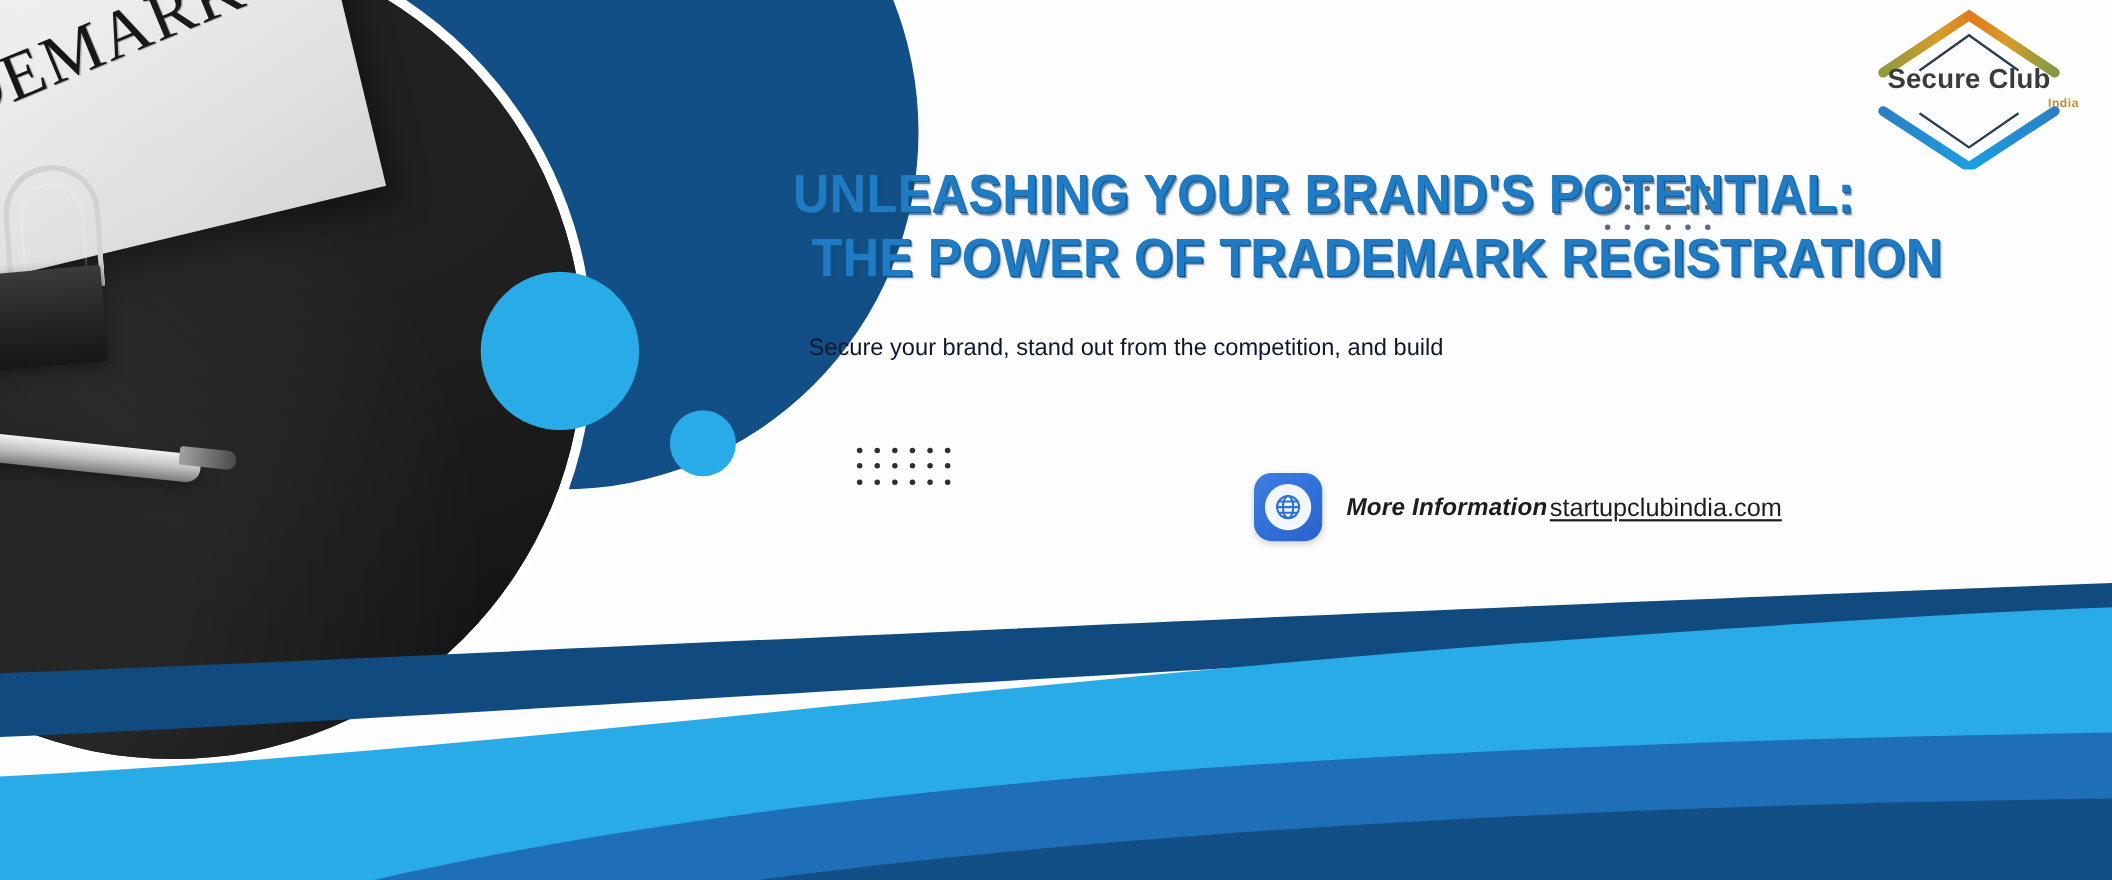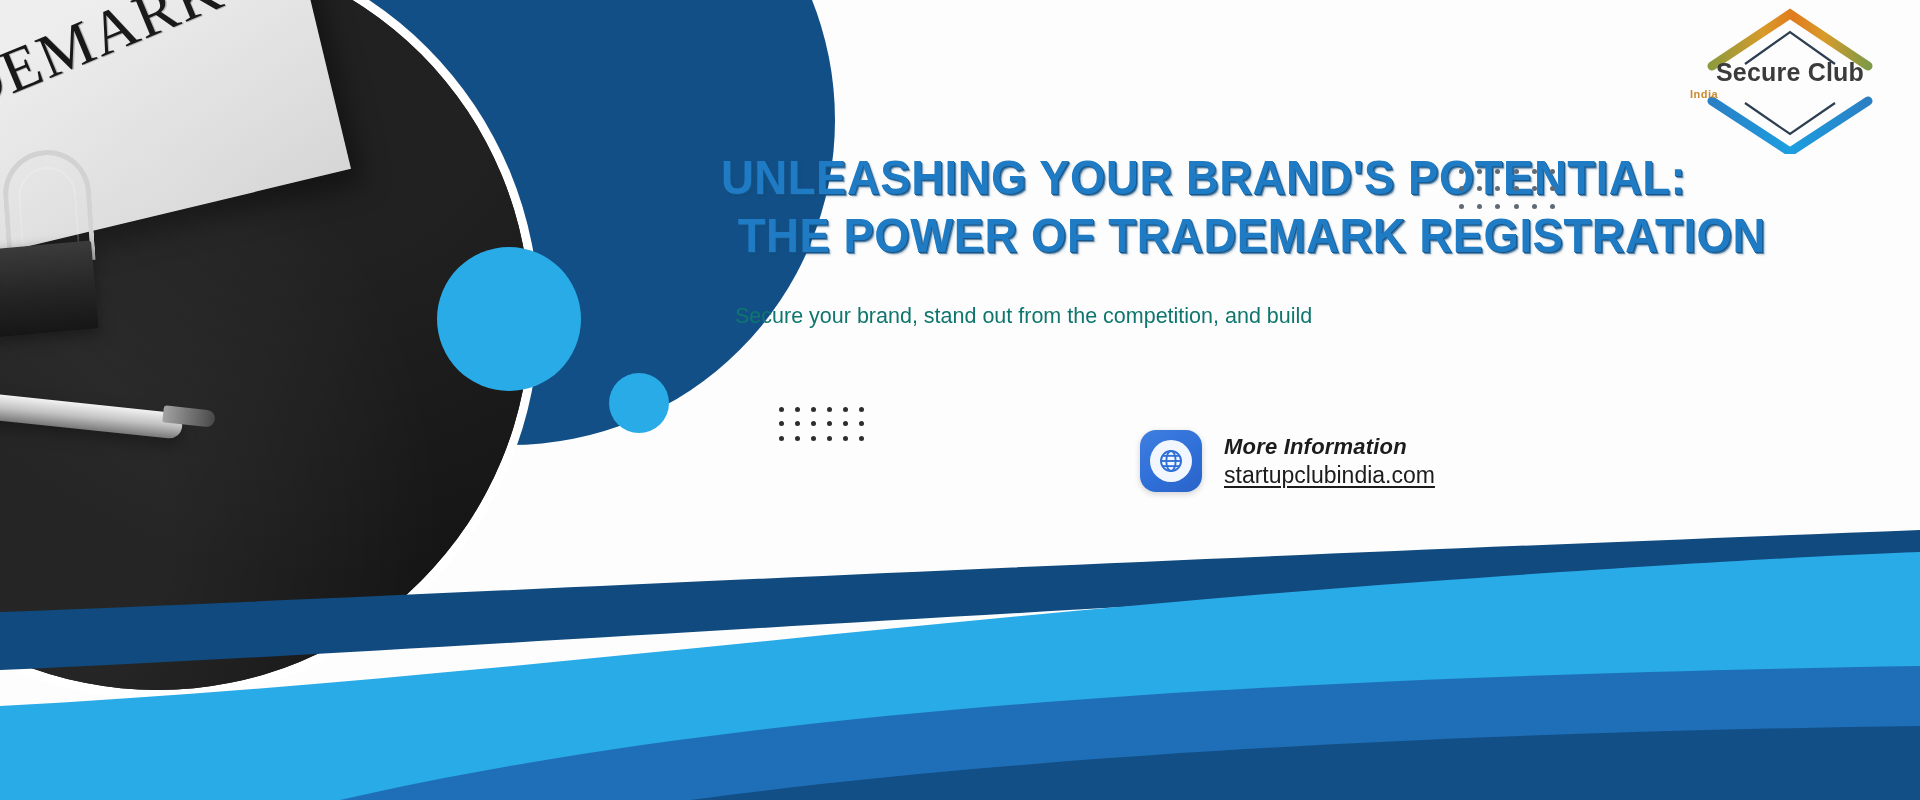--- a/index.html
+++ b/index.html
@@ -84,21 +84,21 @@
   .waves{position:absolute;left:0;bottom:0;width:1920px;height:330px;}
 
   
   .logo{position:absolute;left:1690px;top:6px;width:200px;height:148px;}
   .logo-text{
     position:absolute;left:0;top:52px;width:200px;text-align:center;
     font-size:25px;font-weight:700;color:#3b3b3b;letter-spacing:.2px;
     font-family:"Liberation Sans", sans-serif;
   }
   .logo-sub{
-    position:absolute;left:0;top:82px;width:200px;text-align:left;
+    position:absolute;left:0;top:82px;width:200px;text-align:right;
     font-size:11px;font-weight:700;color:#c98a2e;letter-spacing:.5px;
   }
 
   
   .headline{
     position:absolute;left:721px;top:148px;width:780px;
   }
   .hl-line{
     font-family:"Liberation Sans Narrow","Liberation Sans", sans-serif;
     font-weight:700;
@@ -112,21 +112,21 @@
     text-shadow:
       1px 1px 0 #15558a,
       2px 2px 0 rgba(18,74,120,.55),
       3px 3px 2px rgba(18,74,120,.25);
   }
   .hl-line.l2{text-align:left;padding-left:18px;}
 
   
   .subtitle{
     position:absolute;left:735px;top:298px;width:740px;
-    font-size:21.5px;line-height:36px;color:#0f766e;
+    font-size:21.5px;line-height:36px;color:#0f172a;
     font-family:"Liberation Sans", sans-serif;font-weight:400;
   }
 
   
   .dotgrid{position:absolute;display:grid;grid-template-columns:repeat(6,1fr);}
   .dotgrid span{display:block;border-radius:50%;}
   #dg-right{left:1452px;top:163px;width:110px;height:52px;gap:0;}
   #dg-right span{width:5px;height:5px;background:#5f6a75;margin:auto;}
   #dg-center{left:773px;top:402px;width:96px;height:44px;gap:0;}
   #dg-center span{width:5px;height:5px;background:#2e2e2e;margin:auto;}
@@ -136,21 +136,21 @@
   .globe-badge{
     width:62px;height:62px;border-radius:16px;
     background:linear-gradient(145deg,#3f7fe0 0%,#2f6fd8 55%,#2a63c8 100%);
     display:flex;align-items:center;justify-content:center;
     box-shadow:0 2px 6px rgba(0,0,0,.18);flex:0 0 auto;
   }
   .globe-disc{
     width:42px;height:42px;border-radius:50%;background:#f2f7ff;
     display:flex;align-items:center;justify-content:center;
   }
-  .mi-text{display:flex;flex-direction:column;gap:2px;}
+  .mi-text{display:flex;flex-direction:row;gap:2px;}
   .mi-title{
     font-size:22px;font-weight:700;font-style:italic;color:#1c1c1c;
     font-family:"Liberation Sans", sans-serif;letter-spacing:.2px;
   }
   .mi-url{
     font-size:23px;color:#1c1c1c;
     text-underline-offset:3px;font-family:"Liberation Sans", sans-serif;
   }
 </style>
 </head>

